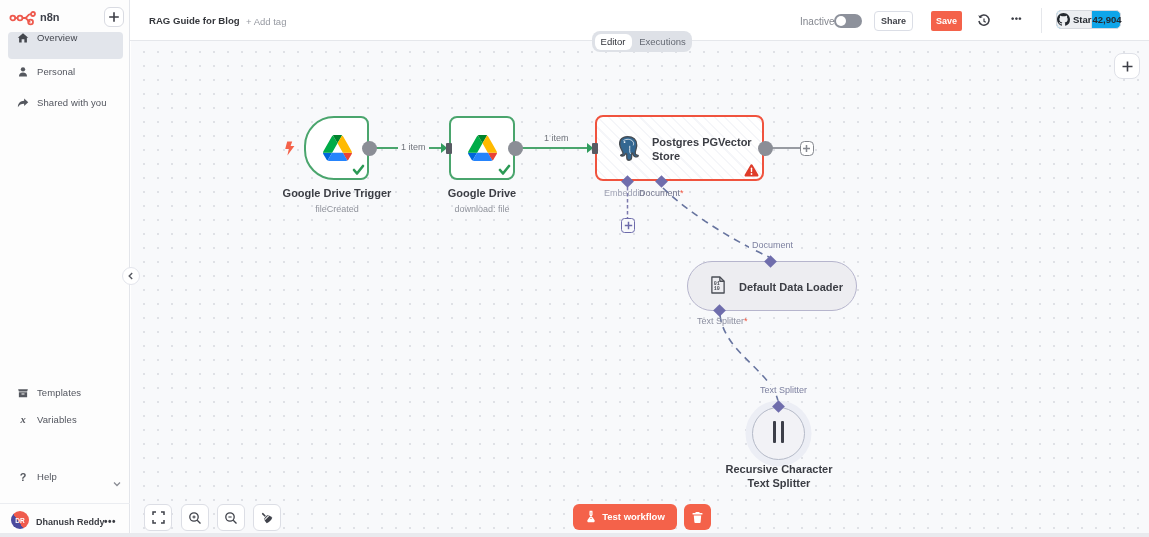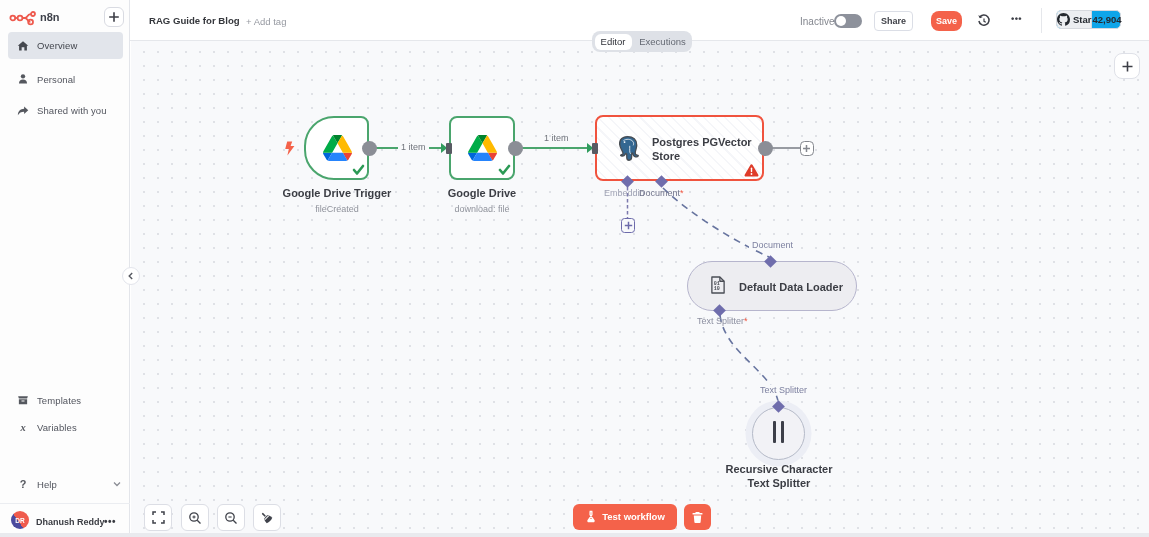--- a/index.html
+++ b/index.html
@@ -2,21 +2,21 @@
 <html><head>
 <meta charset="utf-8">
 <style>
   * { margin:0; padding:0; box-sizing:border-box; }
   html,body { width:1149px; height:537px; overflow:hidden; }
   body { font-family:"Liberation Sans", sans-serif; position:relative; background:#fff; }
   .abs { position:absolute; }
 
   
   #sidebar { left:0; top:0; width:130px; height:537px; background:#fdfdfd; border-right:1px solid #e3e5ea; z-index:20; }
-  .menu-item { position:absolute; left:8px; width:115px; height:27px; border-radius:4px; display:flex; align-items:center; }
+  .menu-item { position:absolute; left:8px; width:115px; height:27px; border-radius:4px; display:flex; }
   .menu-item .mi-icon { width:12px; height:12px; margin-left:9px; flex:none; }
   .menu-item .mi-label { margin-left:8px; font-size:9.5px; color:#52555e; letter-spacing:0.1px; }
   .menu-item.active { background:#e2e5eb; }
   .menu-item.active .mi-label { color:#43464e; }
 
   
   #header { left:130px; top:0; width:1019px; height:41px; background:#fff; border-bottom:1px solid #e5e7eb; z-index:10; }
   .btn { display:flex; align-items:center; justify-content:center; border-radius:4px; }
 
   
@@ -155,21 +155,21 @@
 
 <div class="abs" id="header">
   <div class="abs" style="left:19px; top:15px; font-size:9.6px; font-weight:bold; color:#35373c;">RAG Guide for Blog</div>
   <div class="abs" style="left:116px; top:16px; font-size:9.5px; color:#9699a1;">+ Add tag</div>
 
   <div class="abs" style="left:670px; top:16px; font-size:10px; color:#84878f;">Inactive</div>
   <div class="abs" style="left:704px; top:14px; width:28px; height:13.5px; border-radius:7px; background:#8d919b;">
     <div class="abs" style="left:1.5px; top:1.5px; width:10.5px; height:10.5px; border-radius:50%; background:#fff;"></div>
   </div>
   <div class="abs btn" style="left:744px; top:11px; width:39px; height:19.5px; background:#fff; border:1px solid #dbdee6; border-radius:4px; font-size:9px; font-weight:600; color:#404249;">Share</div>
-  <div class="abs btn" style="left:801px; top:11px; width:31px; height:19.5px; background:#f4624a; border-radius:8px; font-size:9px; font-weight:600; color:#fff;">Save</div>
+  <div class="abs btn" style="left:801px; top:11px; width:31px; height:19.5px; background:#f4624a; border-radius:2px; font-size:9px; font-weight:600; color:#fff;">Save</div>
   <svg class="abs" style="left:847px; top:14px;" width="14" height="14" viewBox="0 0 14 14">
     <path d="M2.6 3.4 A5.1 5.1 0 1 1 1.9 7" fill="none" stroke="#3c3e46" stroke-width="1.5"></path>
     <path d="M1.2 1.2 L2.9 4.3 L5.8 2.9 Z" fill="#3c3e46"></path>
     <path d="M7 4.6 V7.3 L8.8 8.2" fill="none" stroke="#3c3e46" stroke-width="1.2"></path>
   </svg>
   <div class="abs" style="left:881px; top:13px; font-size:9.5px; font-weight:bold; color:#3c3e46; letter-spacing:0.3px;">•••</div>
   <div class="abs" style="left:911px; top:8px; width:1px; height:25px; background:#e5e7eb;"></div>
   <div class="abs" style="left:926px; top:10px; width:65px; height:19px; border:1px solid #d6d9de; border-radius:5px; background:#0ea5e9; display:flex;">
     <div style="width:47px; background:#eceef1; border-right:1px solid #d6d9de; border-radius:4px 0 0 4px; display:flex; align-items:center; justify-content:center;">
       <svg width="13" height="13" viewBox="0 0 16 16" fill="#24292f">

